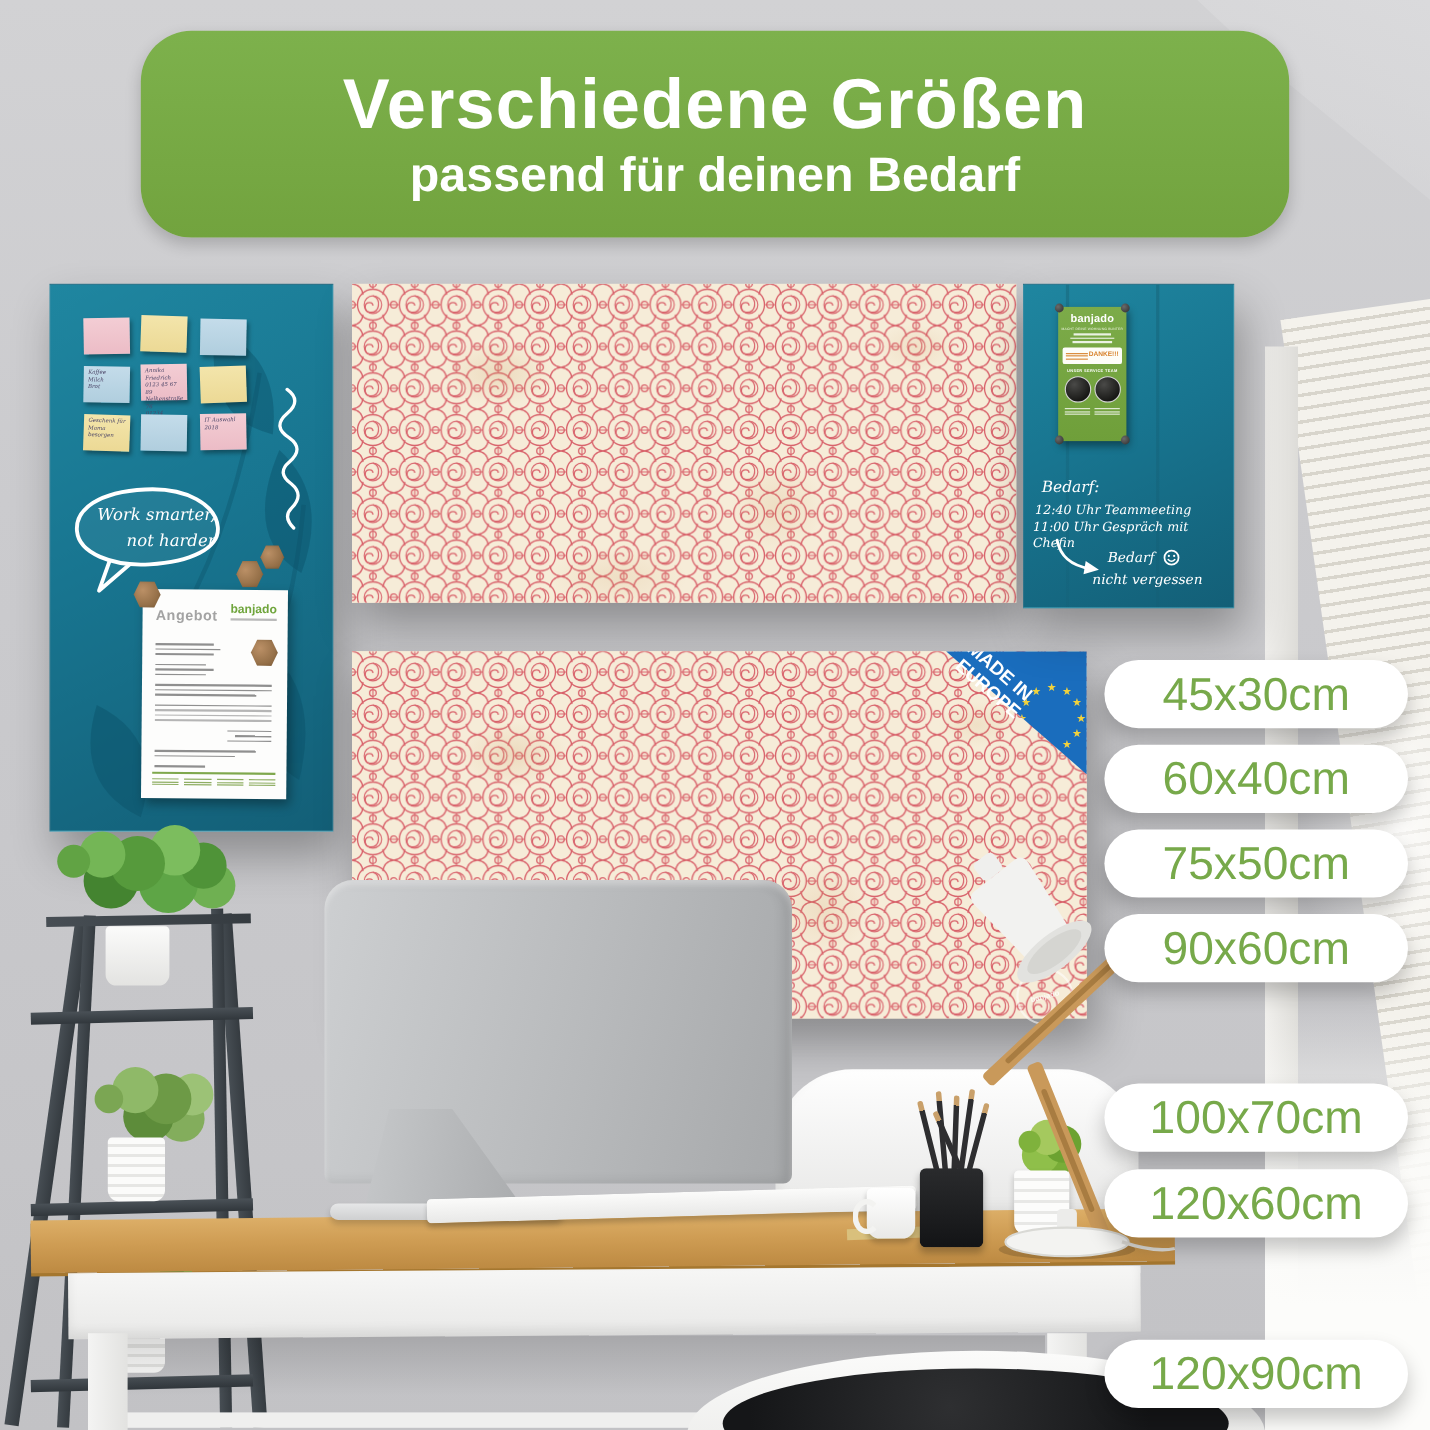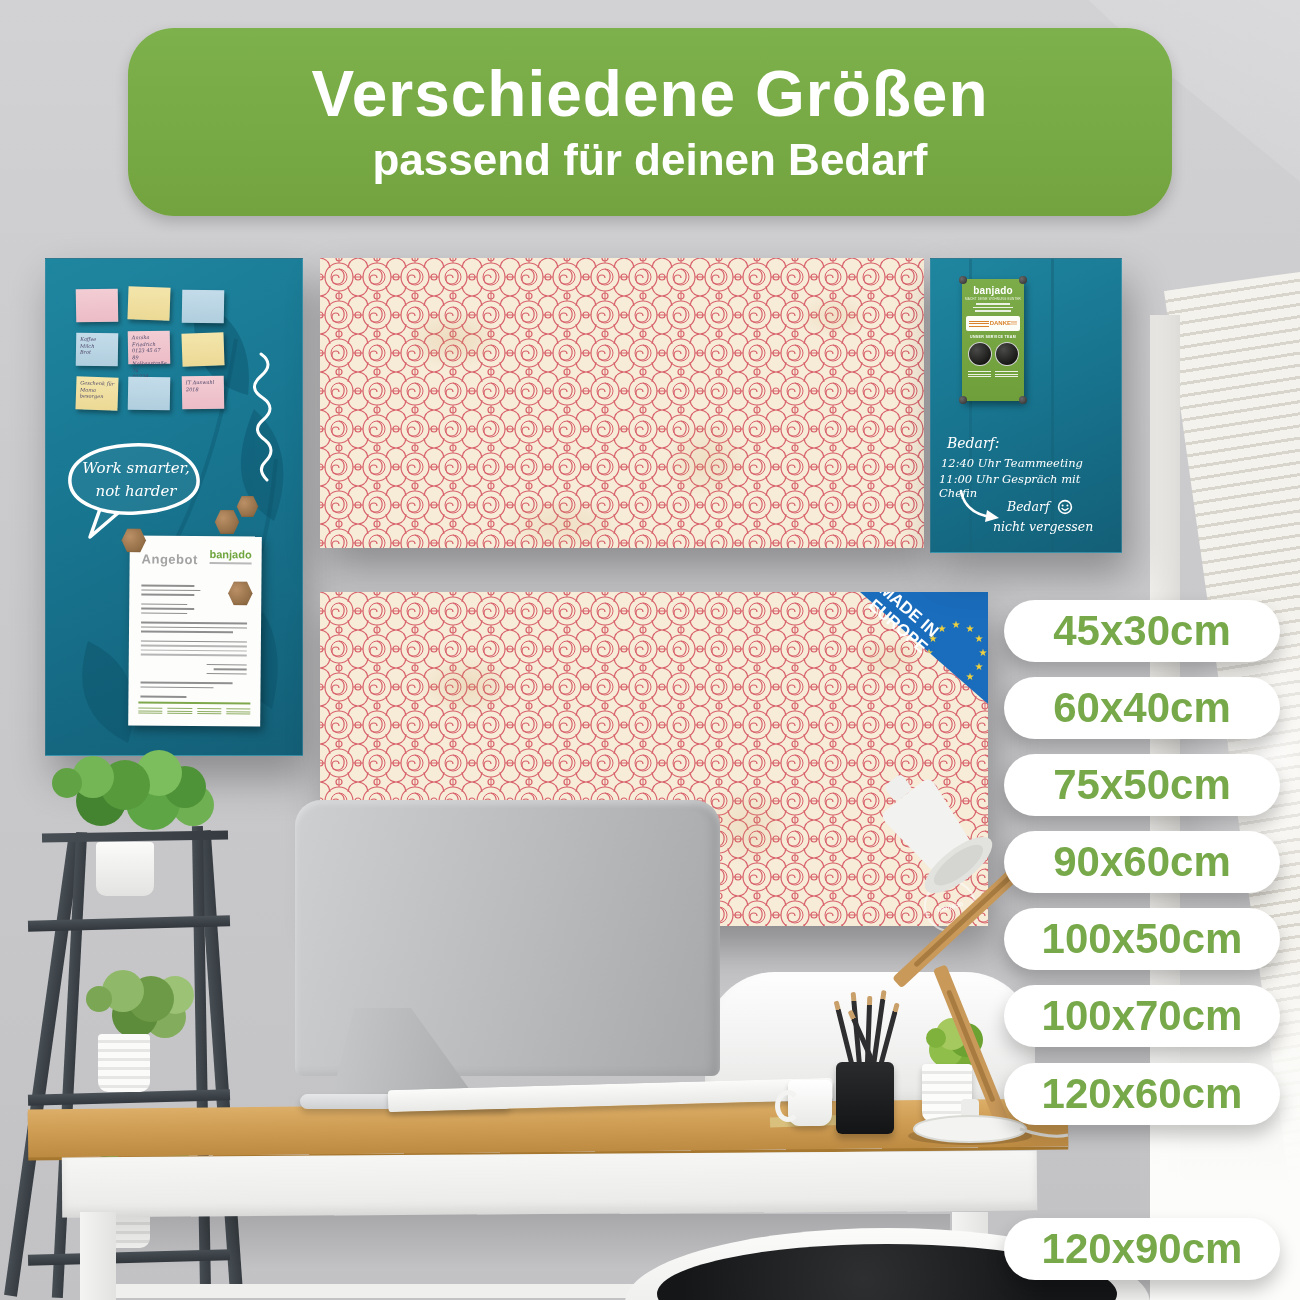--- a/index.html
+++ b/index.html
@@ -36,21 +36,21 @@
   .crease{position:absolute;top:0;width:3px;height:100%;background:linear-gradient(180deg,rgba(0,0,0,.12),rgba(0,0,0,.02));}
   
   .note{position:absolute;width:42px;height:33px;box-shadow:2px 3px 4px rgba(0,0,0,.35);}
   .note-pink{background:linear-gradient(180deg,#f3cdd4,#ecbcc6);}
   .note-yellow{background:linear-gradient(180deg,#f3e5ab,#ecd995);}
   .note-blue{background:linear-gradient(180deg,#c4dcea,#b0cede);}
   .note-text{font-family:"DejaVu Serif",serif;font-style:italic;font-size:5px;line-height:1.3;
              color:#4d4668;padding:3px 2px 0 4px;white-space:pre-line;}
   
   .bubble{position:absolute;left:14px;top:180px;width:150px;height:110px;}
-  .bubble-text{position:absolute;left:16px;top:18px;width:120px;text-align:center;color:#fff;
+  .bubble-text{position:absolute;left:16px;top:18px;width:120px;text-align:right;color:#fff;
                font-family:"DejaVu Serif",serif;font-style:italic;font-size:15px;line-height:1.5;white-space:pre-line;}
   .hex{position:absolute;clip-path:polygon(25% 4%,75% 4%,97% 50%,75% 96%,25% 96%,3% 50%);
        background:radial-gradient(circle at 35% 35%,#bb9066,#8e6a43 70%,#7a5937);box-shadow:inset 0 0 3px rgba(0,0,0,.4);}
   
   .doc{position:absolute;left:83px;top:277px;width:132px;height:190px;background:#fdfdfc;
        transform:rotate(.5deg);box-shadow:3px 5px 10px rgba(0,0,0,.35);}
   .doc-title{position:absolute;left:12px;top:16px;font-size:13px;font-weight:bold;color:#a3a3a3;letter-spacing:.5px;}
   .doc-logo{position:absolute;right:10px;top:12px;font-size:11px;font-weight:bold;color:#6fa53c;}
   .doc-logo-sub{position:absolute;right:10px;top:26px;width:42px;height:2px;background:#b9b9b9;}
   .doc-lines{position:absolute;left:0;top:46px;right:0;}
@@ -131,21 +131,21 @@
                  background:repeating-linear-gradient(180deg,#fcfcfb 0 7px,#e8e8e6 7px 10px);box-shadow:0 4px 6px rgba(0,0,0,.2);}
   #lamp{position:absolute;left:820px;top:755px;width:260px;height:400px;z-index:7;}
   
   #banner{position:absolute;left:128px;top:28px;width:1044px;height:188px;z-index:9;border-radius:46px;
           background:linear-gradient(180deg,#7db14c 0%,#72a33e 100%);box-shadow:0 6px 14px rgba(0,0,0,.18);
           display:flex;flex-direction:column;align-items:center;justify-content:center;color:#fff;}
   #banner .t1{font-size:64px;font-weight:bold;letter-spacing:1px;line-height:1;}
   #banner .t2{font-size:44px;font-weight:bold;margin-top:12px;line-height:1;}
   .pill{position:absolute;left:1004px;width:276px;height:62px;z-index:8;border-radius:31px;background:#fff;
         box-shadow:0 10px 18px rgba(0,0,0,.22);text-align:center;line-height:62px;
-        font-size:42px;font-weight:bold;color:#77a94a;}
+        font-size:42px;font-weight:normal;color:#77a94a;}
   .p1{top:600px}.p2{top:677px}.p3{top:754px}.p4{top:831px}.p5{top:908px}.p6{top:985px}.p7{top:1063px}.p8{top:1140px}.p9{top:1218px}
 </style>
 </head>
 <body>
 
 <div id="stage">
 
   <div class="ceiling"></div>
   <div class="window">
     <div class="blinds"></div>
@@ -462,21 +462,20 @@
     </g>
     <rect x="141" y="344" width="18" height="32" rx="4" fill="#ececea"></rect>
     <ellipse cx="150" cy="374" rx="56" ry="13" fill="#f3f3f1" stroke="#d9d9d5" stroke-width="2"></ellipse>
     <path d="M200 374 q30 10 48 6" stroke="#dddbd6" stroke-width="3" fill="none"></path>
   </svg>
 
   <div class="pill p1">45x30cm</div>
   <div class="pill p2">60x40cm</div>
   <div class="pill p3">75x50cm</div>
   <div class="pill p4">90x60cm</div>
-  <div class="pill p5">100x50cm</div>
   <div class="pill p6">100x70cm</div>
   <div class="pill p7">120x60cm</div>
   <div class="pill p9">120x90cm</div>
 
   <div id="banner">
     <div class="t1">Verschiedene Größen</div>
     <div class="t2">passend für deinen Bedarf</div>
   </div>
 
 </div>

